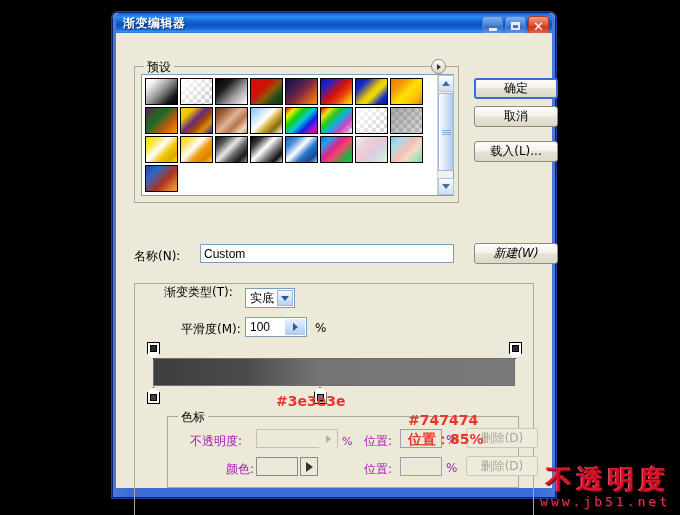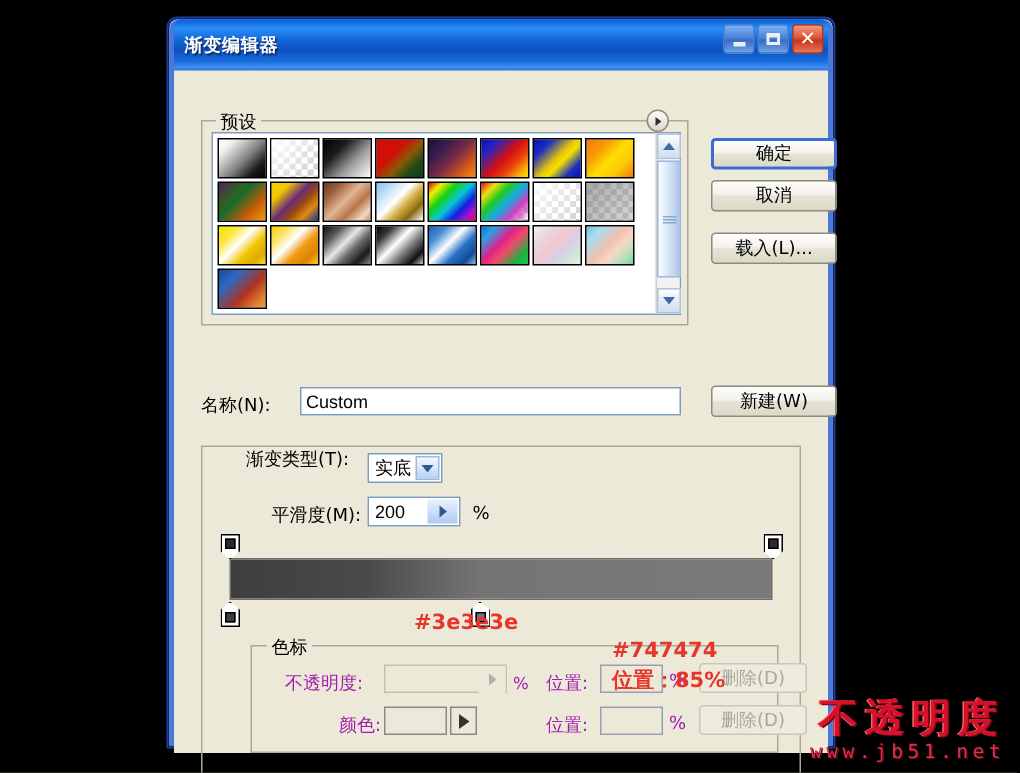--- a/index.html
+++ b/index.html
@@ -23,21 +23,21 @@
     box-shadow: 0 0 0 1px #1c3f9e;
   }
   .dlg-outer {
     position:absolute; left:0; top:0; right:0; bottom:0;
     border-radius: 6px 6px 0 0;
     background: linear-gradient(to right,#4b79d8 0%, #3b6bd4 4%, #3b6bd4 96%, #4b79d8 100%);
     padding: 0 3px 3px 3px;
   }
   .titlebar {
     position: relative;
-    height: 34px;
+    height: 20px;
     border-radius: 5px 5px 0 0;
     background: linear-gradient(to bottom,
        #0a5fd4 0%, #1274e8 8%, #2a8ef5 18%,
        #1367d8 40%, #0c52c0 60%, #1a6ddd 82%, #3e92f0 94%, #2a6fd4 100%);
     display: flex; align-items: center;
   }
   .title-text {
     color: #ffffff;
     font-size: 12px;
     font-weight: bold;
@@ -168,21 +168,21 @@
     background: linear-gradient(to bottom,#fdfdfd 0%, #f3f2ec 45%, #e6e3d6 52%, #ddd9c8 100%);
     border:1px solid #8e8a7c; border-radius:3px;
     font-size:12px; color:#000; text-align:center; line-height:19px;
     font-family:"DejaVu Sans","Liberation Sans",sans-serif;
   }
   .btn.default { border:2px solid #3b6bd4; line-height:17px; }
   #btn-ok { left:358px; top:45px; }
   #btn-cancel { left:358px; top:73px; }
   #btn-load { left:358px; top:108px; }
   #btn-save { left:358px; top:137px; }
-  #btn-new { left:358px; top:210px; }
+  #btn-new { left:358px; top:210px;font-style:italic; }
 
   
   #type-group { left:18px; top:250px; width:400px; height:268px; }
   #type-label { position:absolute; left:26px; top:-0px; }
   #gt-select {
     position:absolute; left:110px; top:4px; width:50px; height:20px;
     background:#ffffff; border:1px solid #7f9db9;
     font-size:12px; line-height:18px; padding-left:4px;
     font-family:"DejaVu Sans","Liberation Sans",sans-serif;
   }
@@ -395,21 +395,21 @@
         <div class="group" id="type-group">
           <span class="group-label" id="type-label">渐变类型(T):</span>
 
           <div id="gt-select">
             <span>实底</span>
             <div id="gt-arrowbox"></div>
           </div>
 
           <span class="row-label" id="sm-label">平滑度(M):</span>
           <div id="sm-input">
-            <span>200</span>
+            <span>100</span>
             <div id="sm-arrowbox"></div>
           </div>
           <span class="row-label" id="sm-pct">%</span>
 
           <div id="grad-area">
             <div id="grad-bar" style="background: linear-gradient(to right, rgb(62, 62, 62) 0%, rgb(74, 74, 74) 25%, rgb(116, 116, 116) 46%, rgb(118, 118, 118) 62%, rgb(122, 122, 122) 100%);"></div>
             <div id="stops-top">
                 <div class="stop stop-top" style="left: -2px; top: 0px;">
                   <div class="house"></div>
                   <div class="chip" style="background:#2b2b2b"></div>

